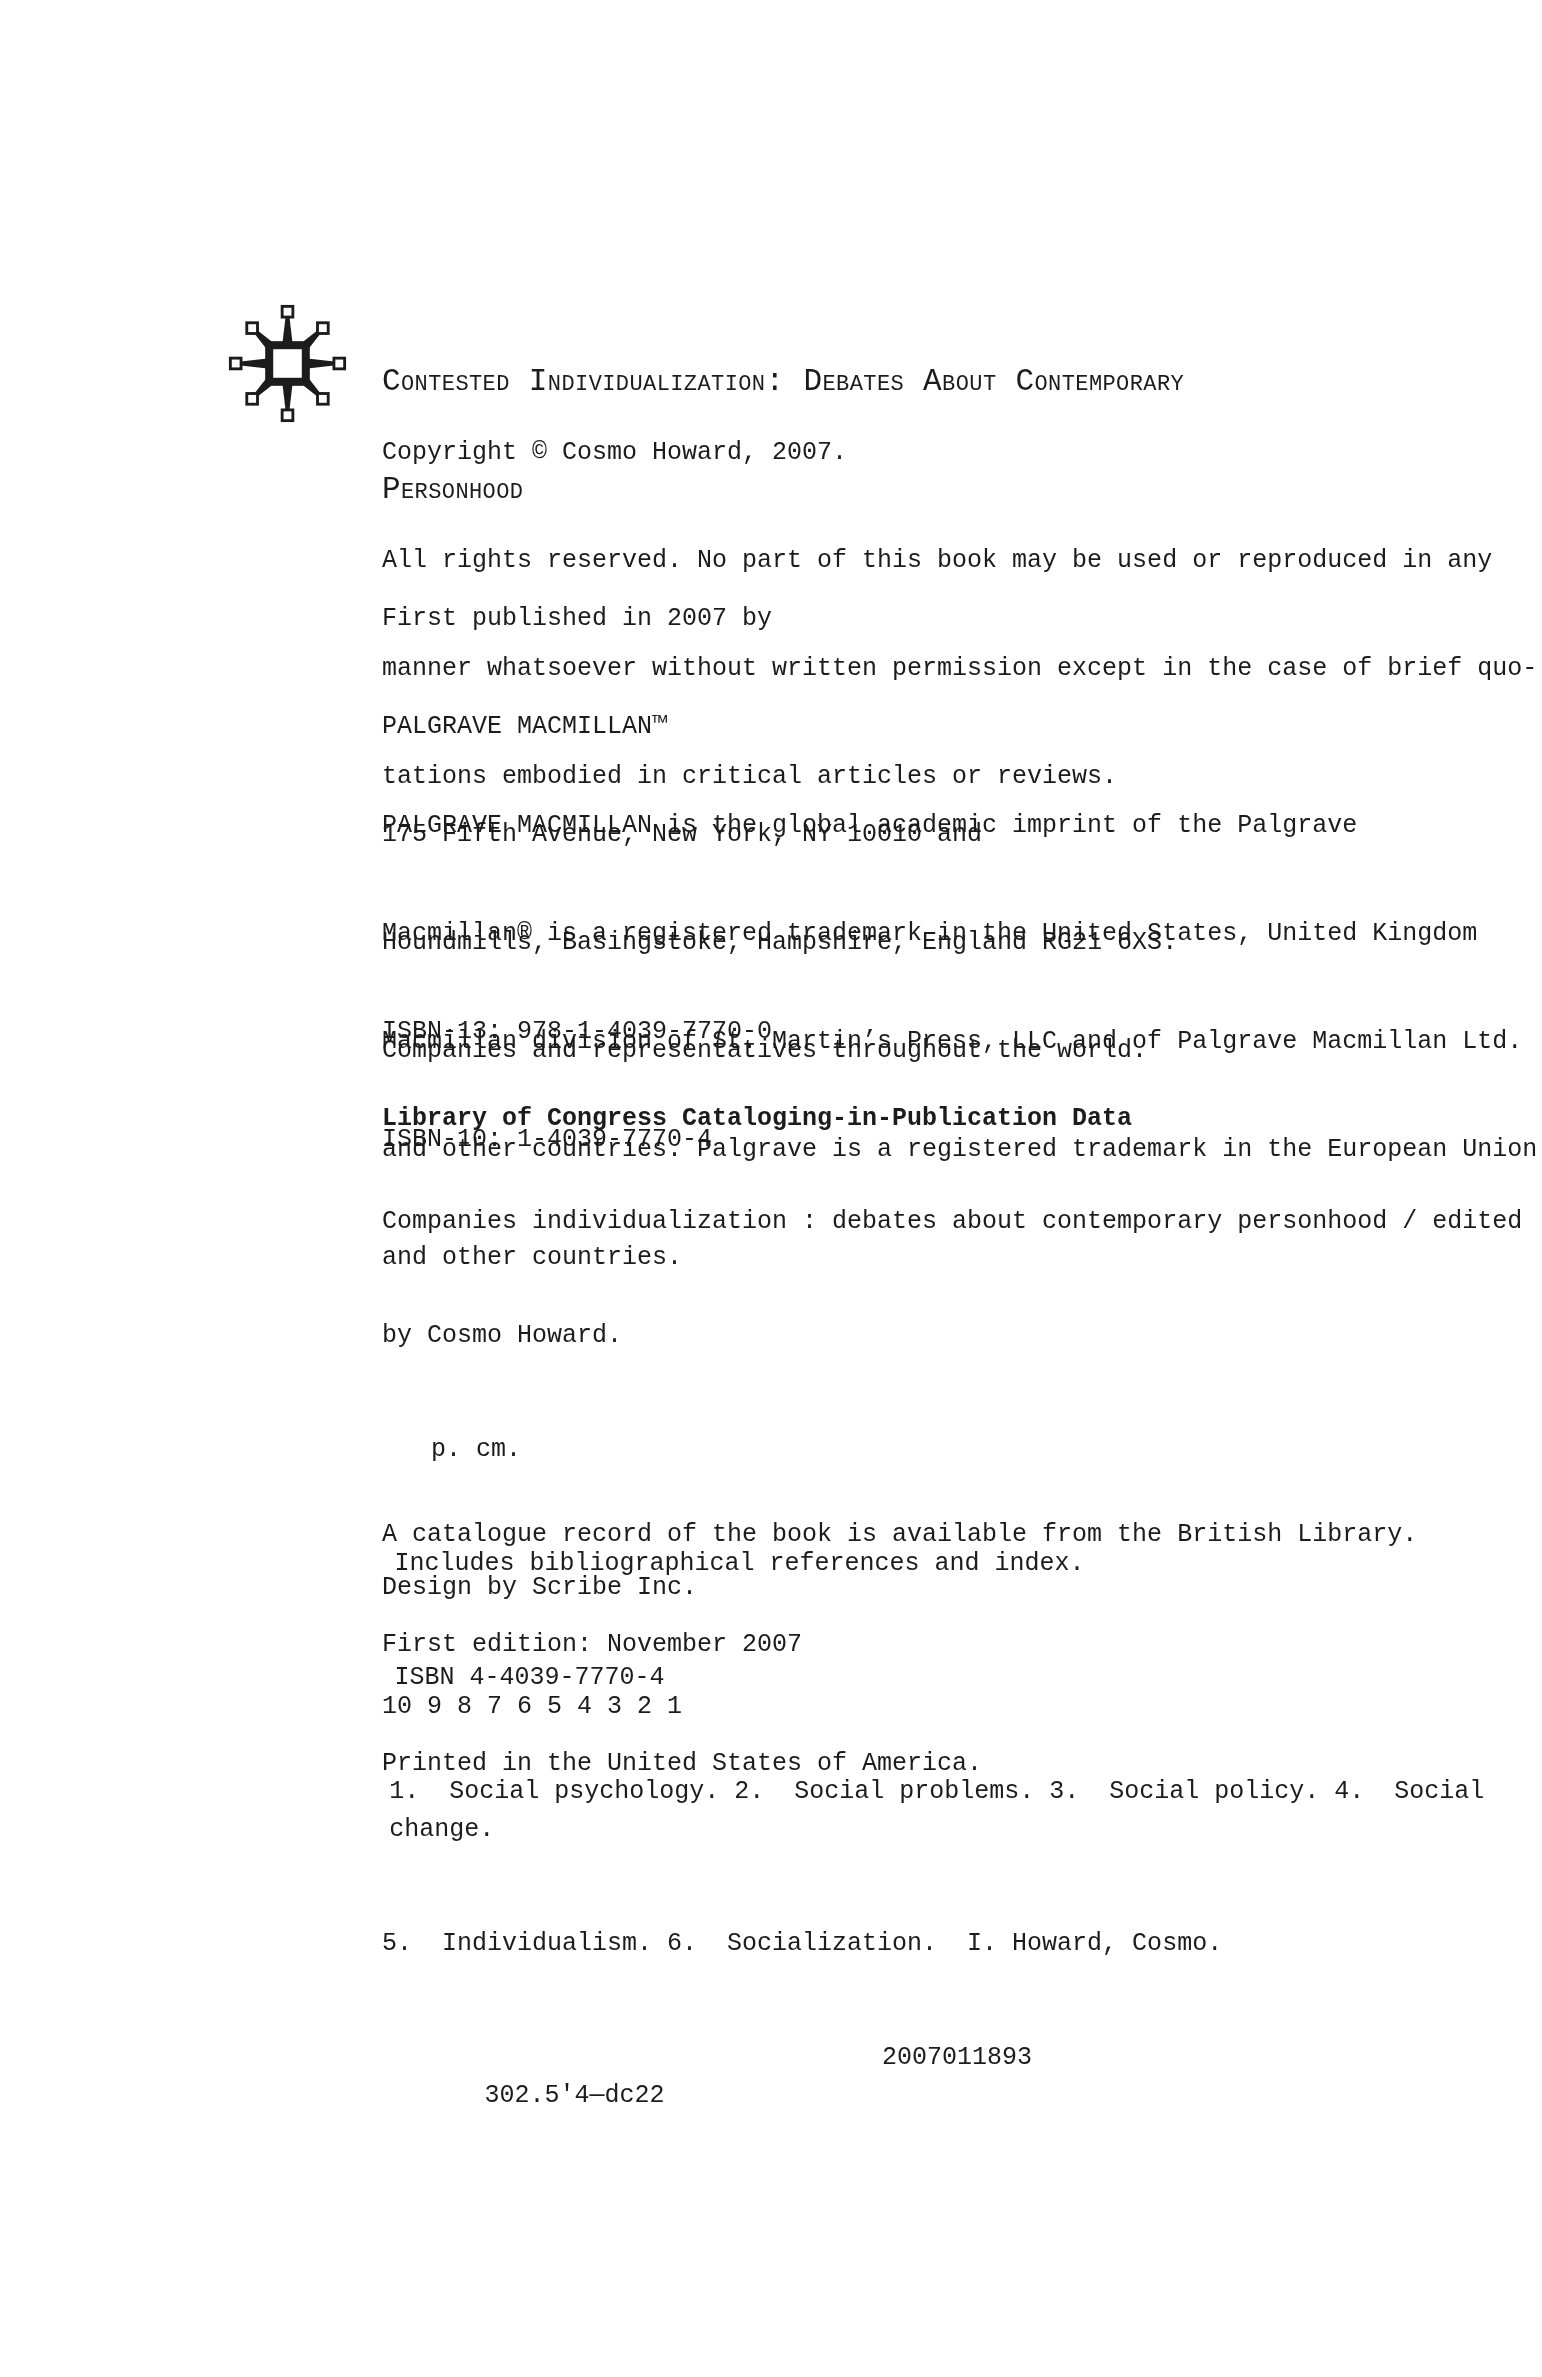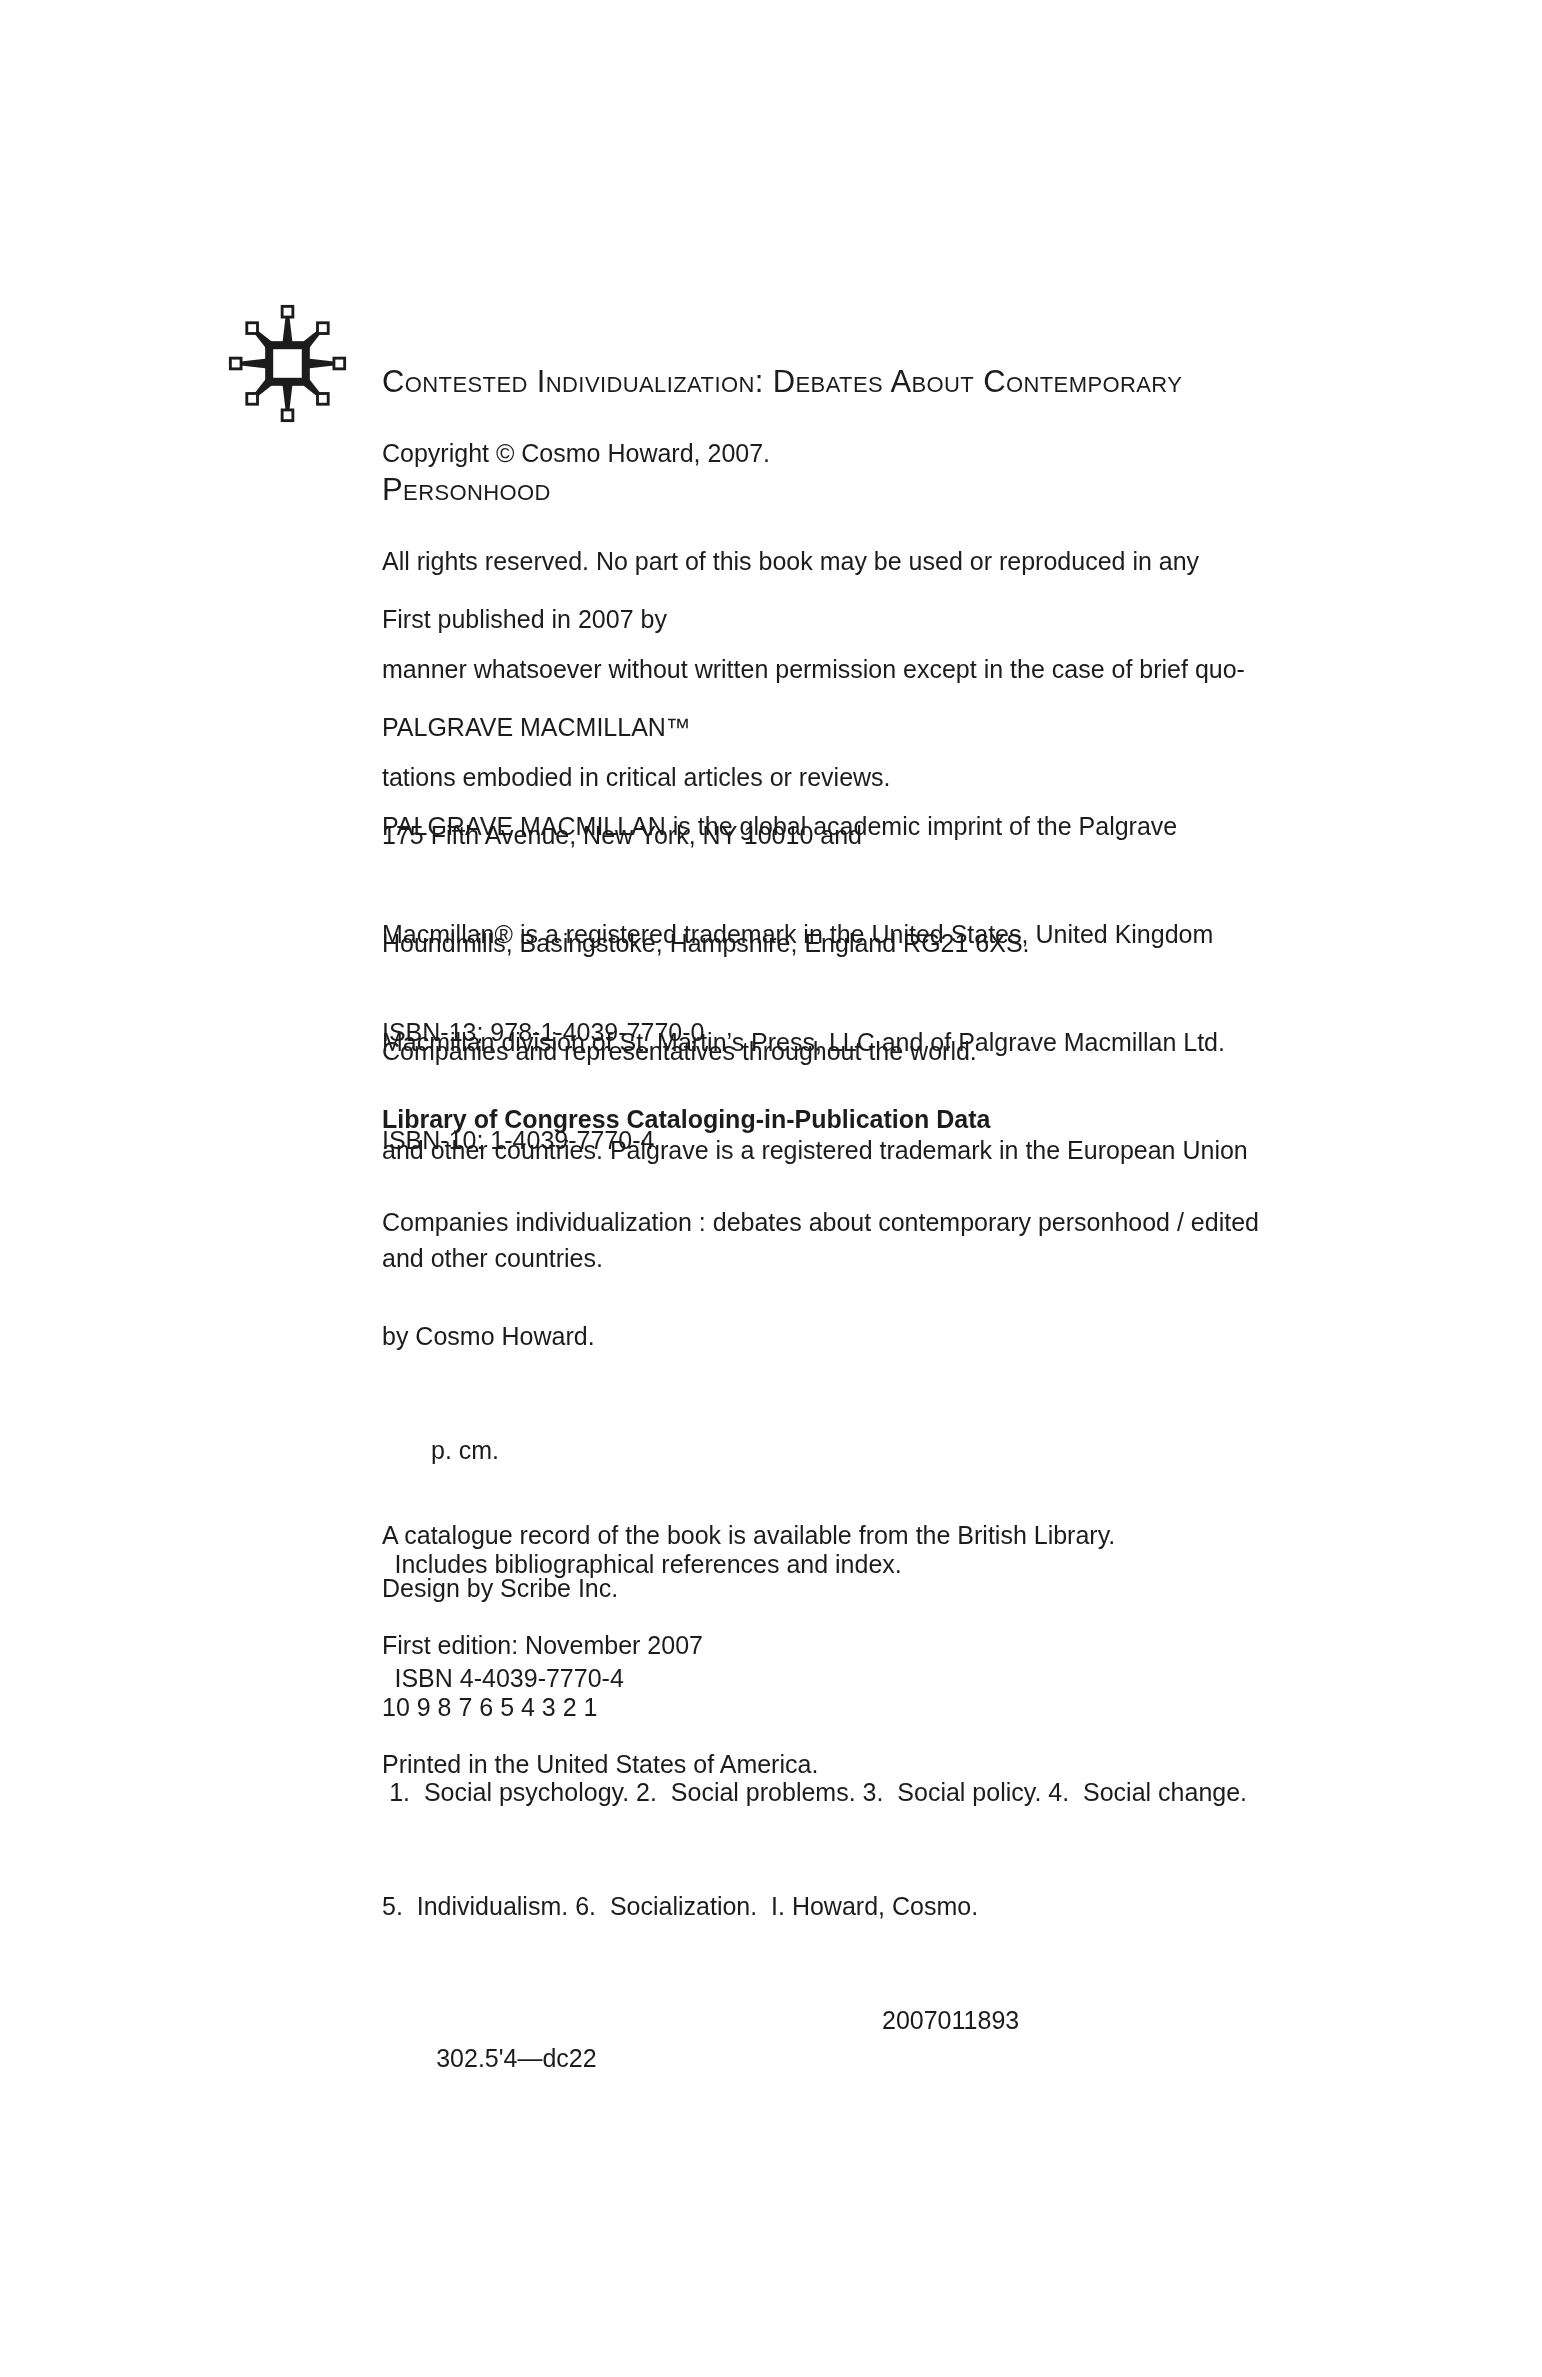--- a/index.html
+++ b/index.html
@@ -1,21 +1,21 @@
 <!DOCTYPE html>
 <html style="font-size:14.3px"><head>
 <meta charset="utf-8">
 <style>
   html,body{margin:0;padding:0;background:#e8e8e8;}
   .page{
     position:relative;
     width:1543px;height:2377px;
     background:#ffffff;
     color:#1c1c1c;
-    font-family:Liberation Sans, sans-serif;
+    font-family:Liberation Mono, monospace;
     overflow:hidden;
   }
   .blk{
     position:absolute;
     left:382px;
     font-size:25px;
     line-height:36px;
     white-space:pre-wrap;
   }
   .line{min-height:36px;}

